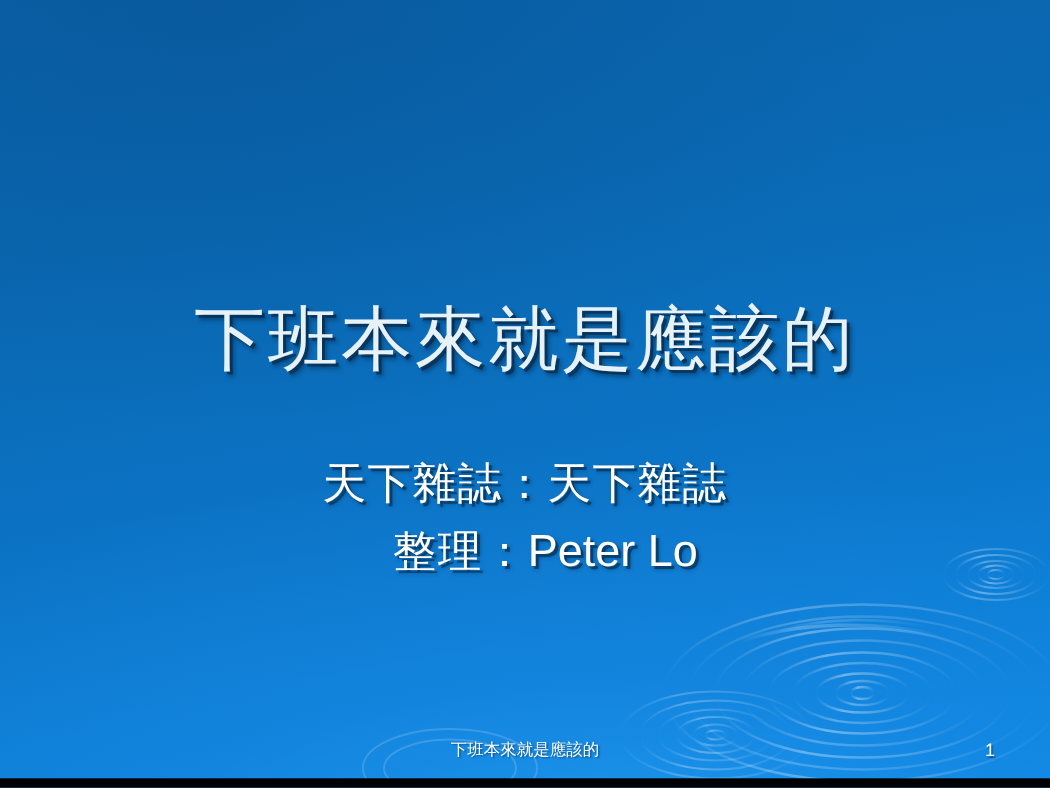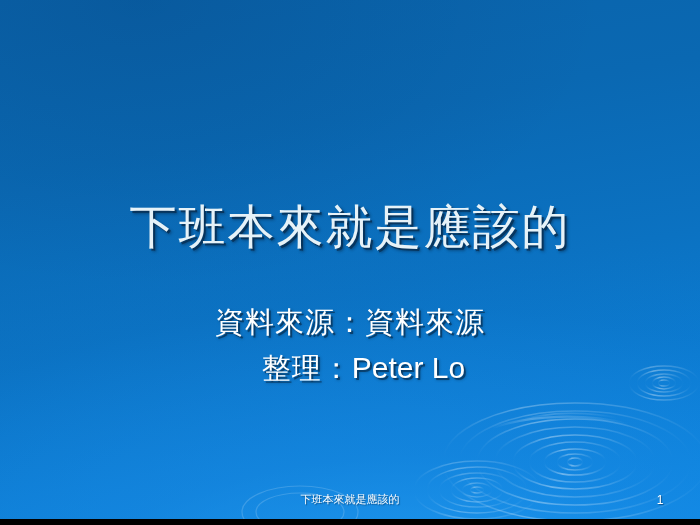--- a/index.html
+++ b/index.html
@@ -156,20 +156,20 @@
 
     <g stroke="#ffffff" fill="none" stroke-width="1.2" opacity="0.16">
       <ellipse cx="300" cy="512" rx="58" ry="26"></ellipse>
       <ellipse cx="300" cy="512" rx="44" ry="19"></ellipse>
     </g>
   </svg>
 
   <div id="title">下班本來就是應該的</div>
 
   <div id="subtitle">
-    <div class="sub-line">資料來源：資料來源</div>
+    <div class="sub-line">天下雜誌：天下雜誌</div>
     <div class="sub-line has-latin"><span>整理：</span><span class="latin">Peter Lo</span></div>
   </div>
 
   <div id="footer-text">下班本來就是應該的</div>
   <div id="slide-number">1</div>
 
 </div>
 
 </body></html>

